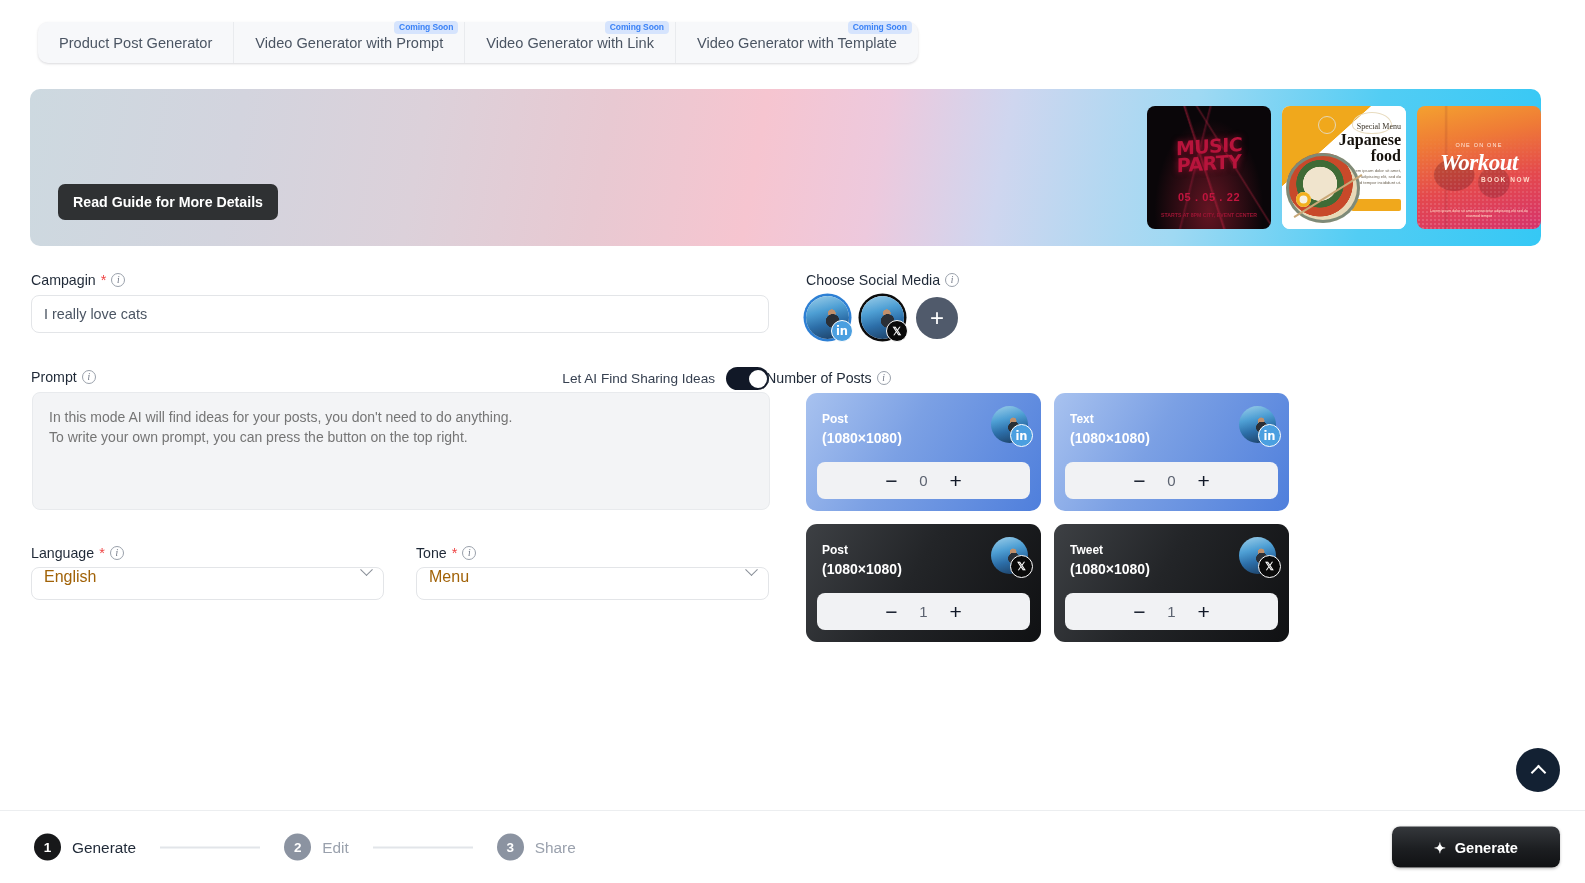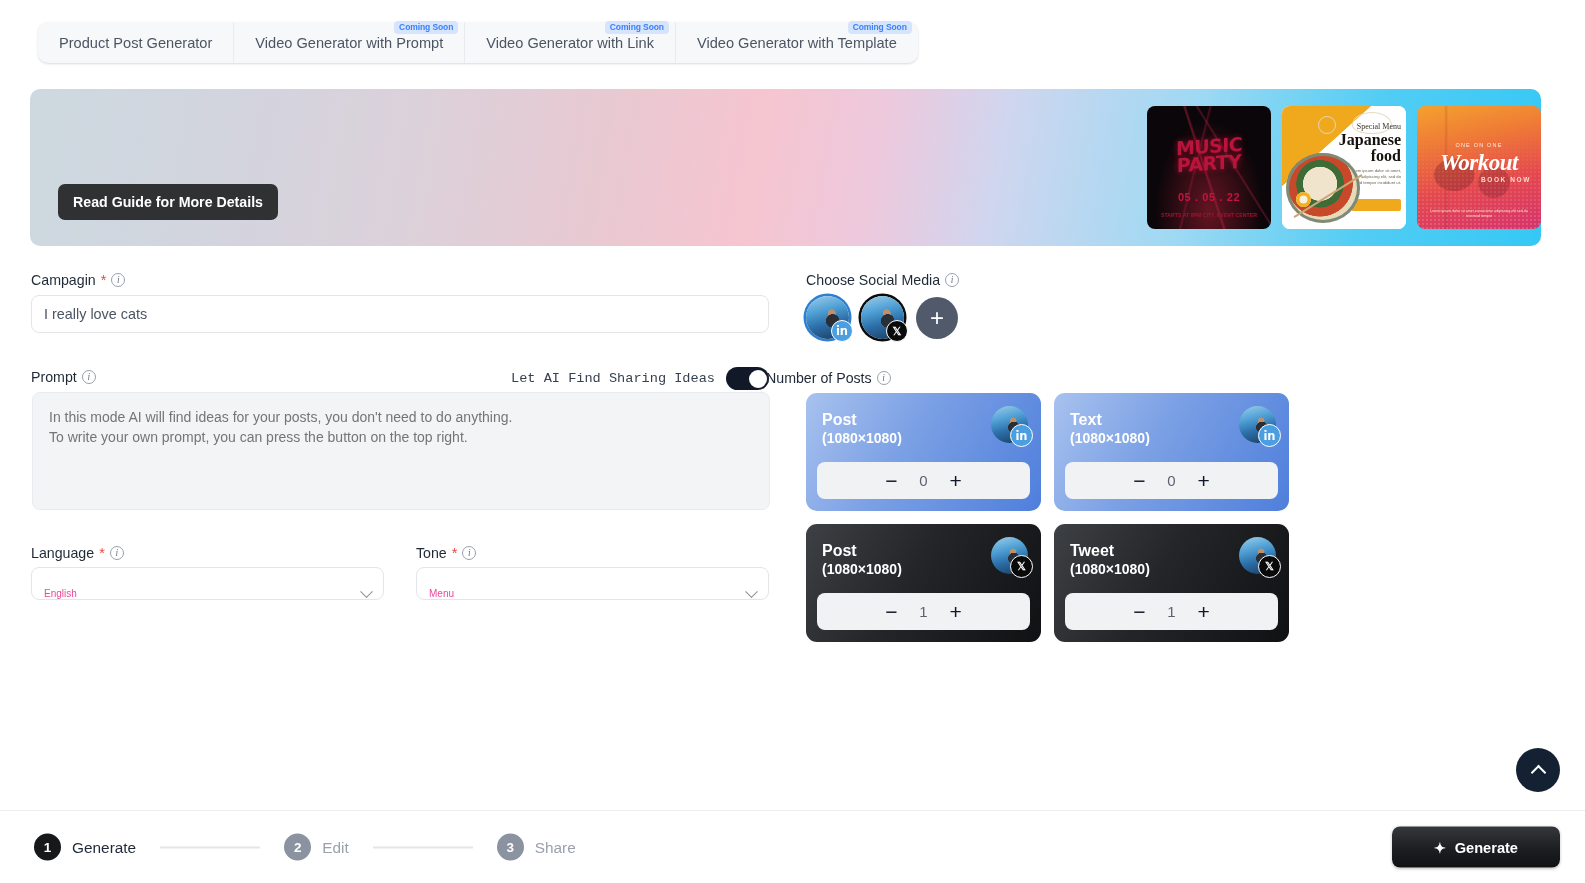--- a/index.html
+++ b/index.html
@@ -308,21 +308,21 @@
     border: 1px solid #e3e5e8; border-radius: 8px;
     padding: 0 12px; font-size: 14.4px; color: #4b5563;
     font-family: "Liberation Sans", sans-serif; outline: none; background: #fff;
   }
 
   .prompt-label { position: absolute; left: 31px; top: 369px; }
   .ai-toggle-row {
     position: absolute; right: 816px; top: 367px;
     display: flex; align-items: center; gap: 11px;
   }
-  .ai-toggle-text { font-size: 13.6px; color: #374151; font-family: Liberation Mono, monospace; }
+  .ai-toggle-text { font-size: 13.6px; color: #374151; }
   .switch {
     width: 43px; height: 23px; border-radius: 12px;
     background: #111827; position: relative; cursor: pointer; flex-shrink: 0;
   }
   .switch .knob {
     position: absolute; right: 2.5px; top: 2.5px;
     width: 18px; height: 18px; border-radius: 50%; background: #fff;
   }
   .prompt-area {
     position: absolute; left: 32px; top: 392px;
@@ -331,22 +331,22 @@
     padding: 14px 16px; font-size: 14px; line-height: 20px;
     color: #a2a8b3; font-family: "Liberation Sans", sans-serif;
     resize: none; outline: none;
   }
 
   .language-label { position: absolute; left: 31px; top: 545px; }
   .tone-label { position: absolute; left: 416px; top: 545px; }
   .select-box {
     position: absolute; height: 33px;
     border: 1px solid #e3e5e8; border-radius: 8px;
-    background: #fff; display: flex; align-items: flex-end;
-    padding: 0 12px; font-size: 10px; color: #ec4899; cursor: pointer;
+    background: #fff; display: flex; align-items: flex-start;
+    padding: 0 12px; font-size: 16px; color: #a16207; cursor: pointer;
   }
   .select-box .sv { flex: 1; }
   .chev-down {
     width: 9px; height: 9px; border-right: 1.6px solid #8a9099;
     border-bottom: 1.6px solid #8a9099; transform: rotate(45deg) translate(-2px,-2px);
     flex-shrink: 0;
   }
   .language-select { left: 31px; top: 567px; width: 353px; }
   .tone-select { left: 416px; top: 567px; width: 353px; }
 
@@ -397,21 +397,21 @@
     width: 235px; height: 118px; border-radius: 11px;
     position: relative; padding: 17px 16px 0 16px;
   }
   .post-card.blue {
     background: linear-gradient(120deg, #a8c2ef 0%, #7ba0e4 42%, #4f7fdc 100%);
   }
   .post-card.dark {
     background: linear-gradient(120deg, #3d4044 0%, #232528 45%, #101113 100%);
   }
   .pc-title {
-    font-size: 16px; font-weight: bold; color: #ffffff;
+    font-size: 12px; font-weight: bold; color: #ffffff;
     line-height: 19px; position: relative; z-index: 2;
   }
   .pc-size {
     font-size: 14px; font-weight: bold; color: #ffffff;
     line-height: 19px; position: relative; z-index: 2;
   }
   .pc-avatar {
     position: absolute; right: 13px; top: 13px;
     width: 37px; height: 37px; border-radius: 50%;
   }

